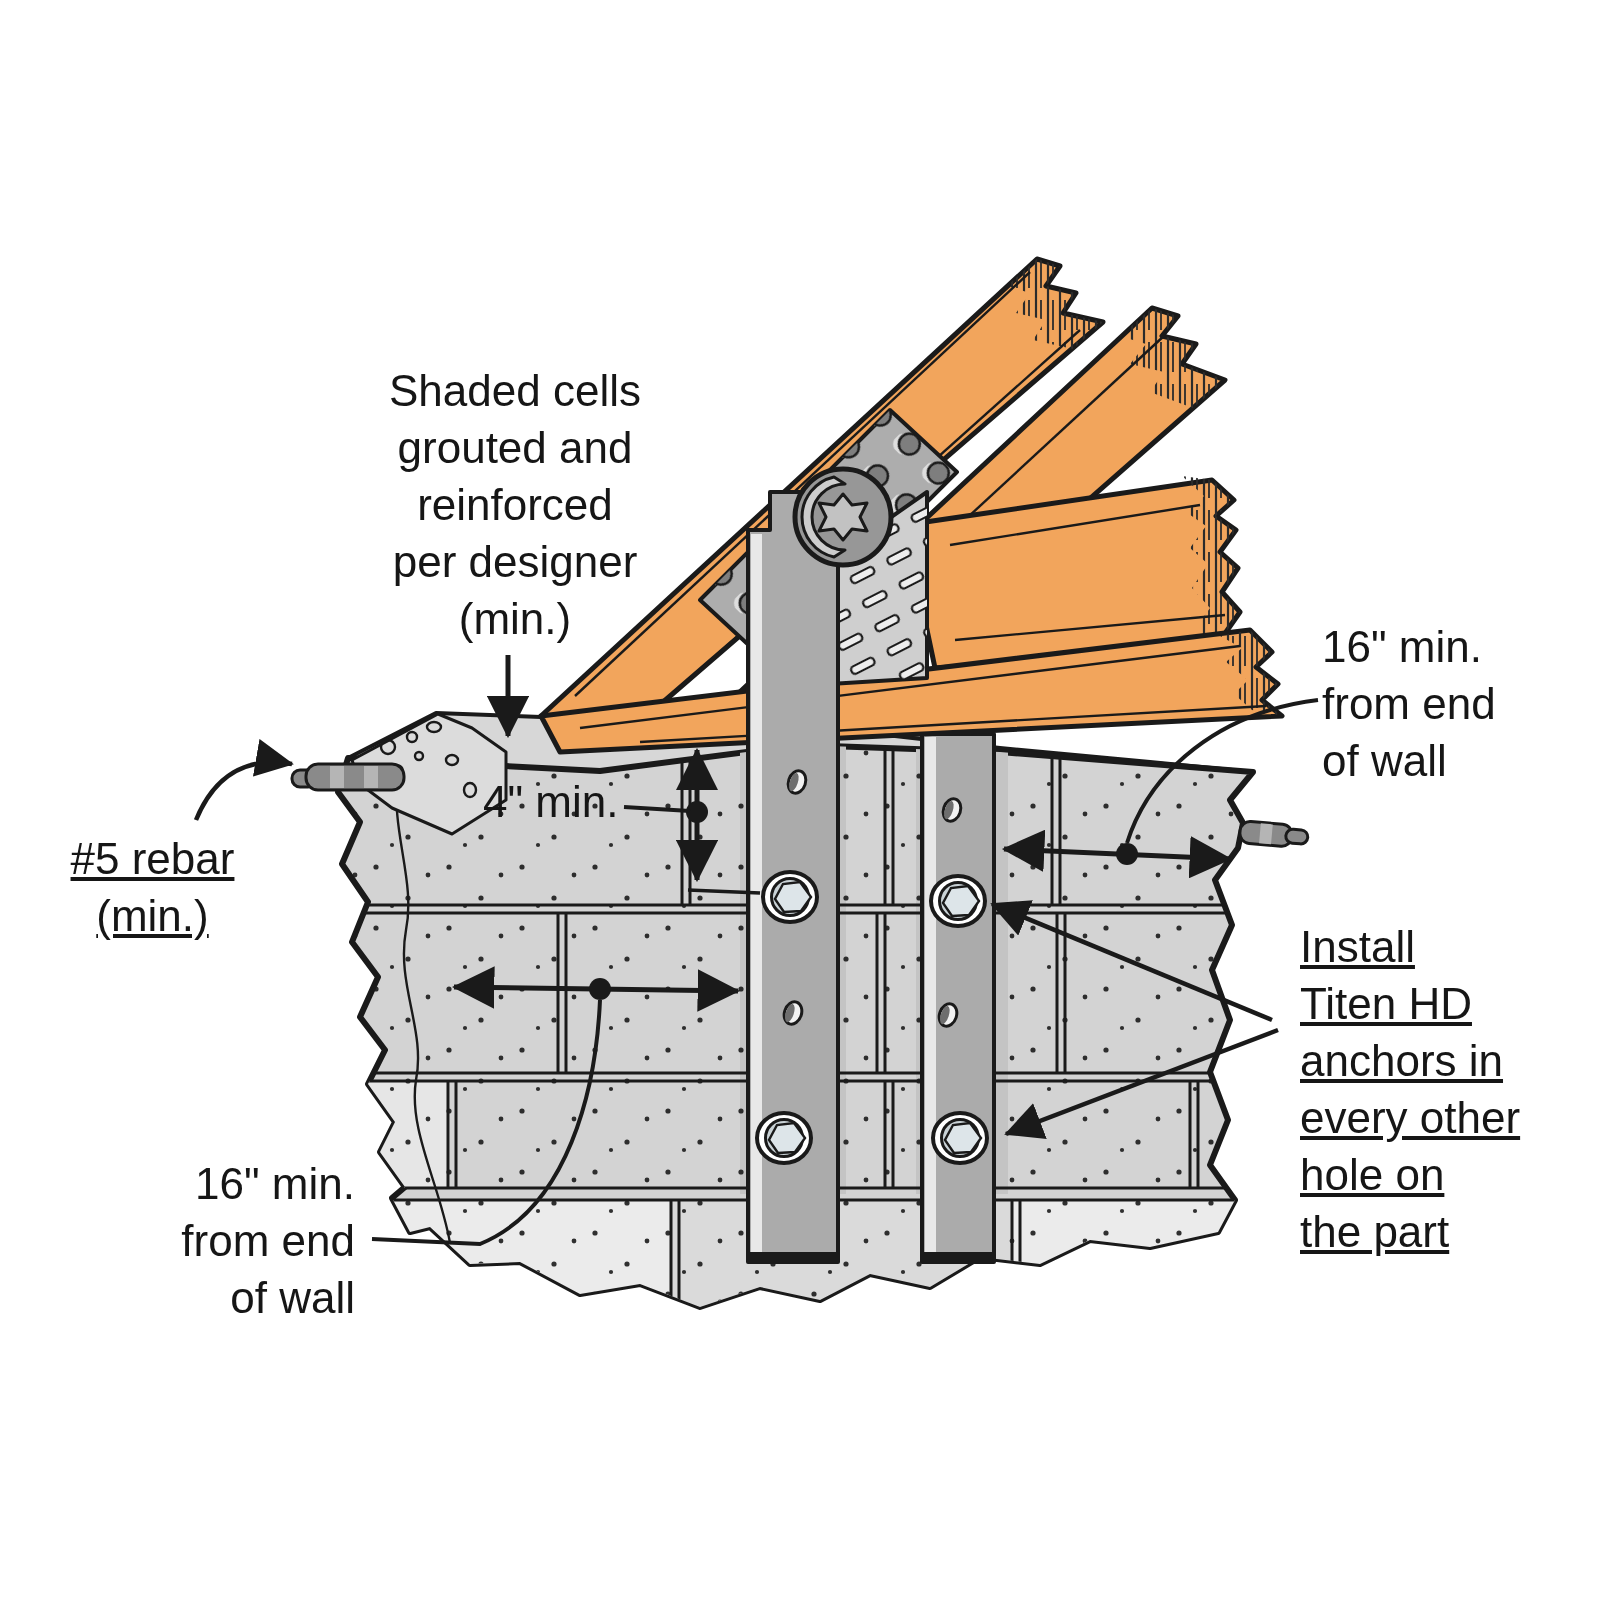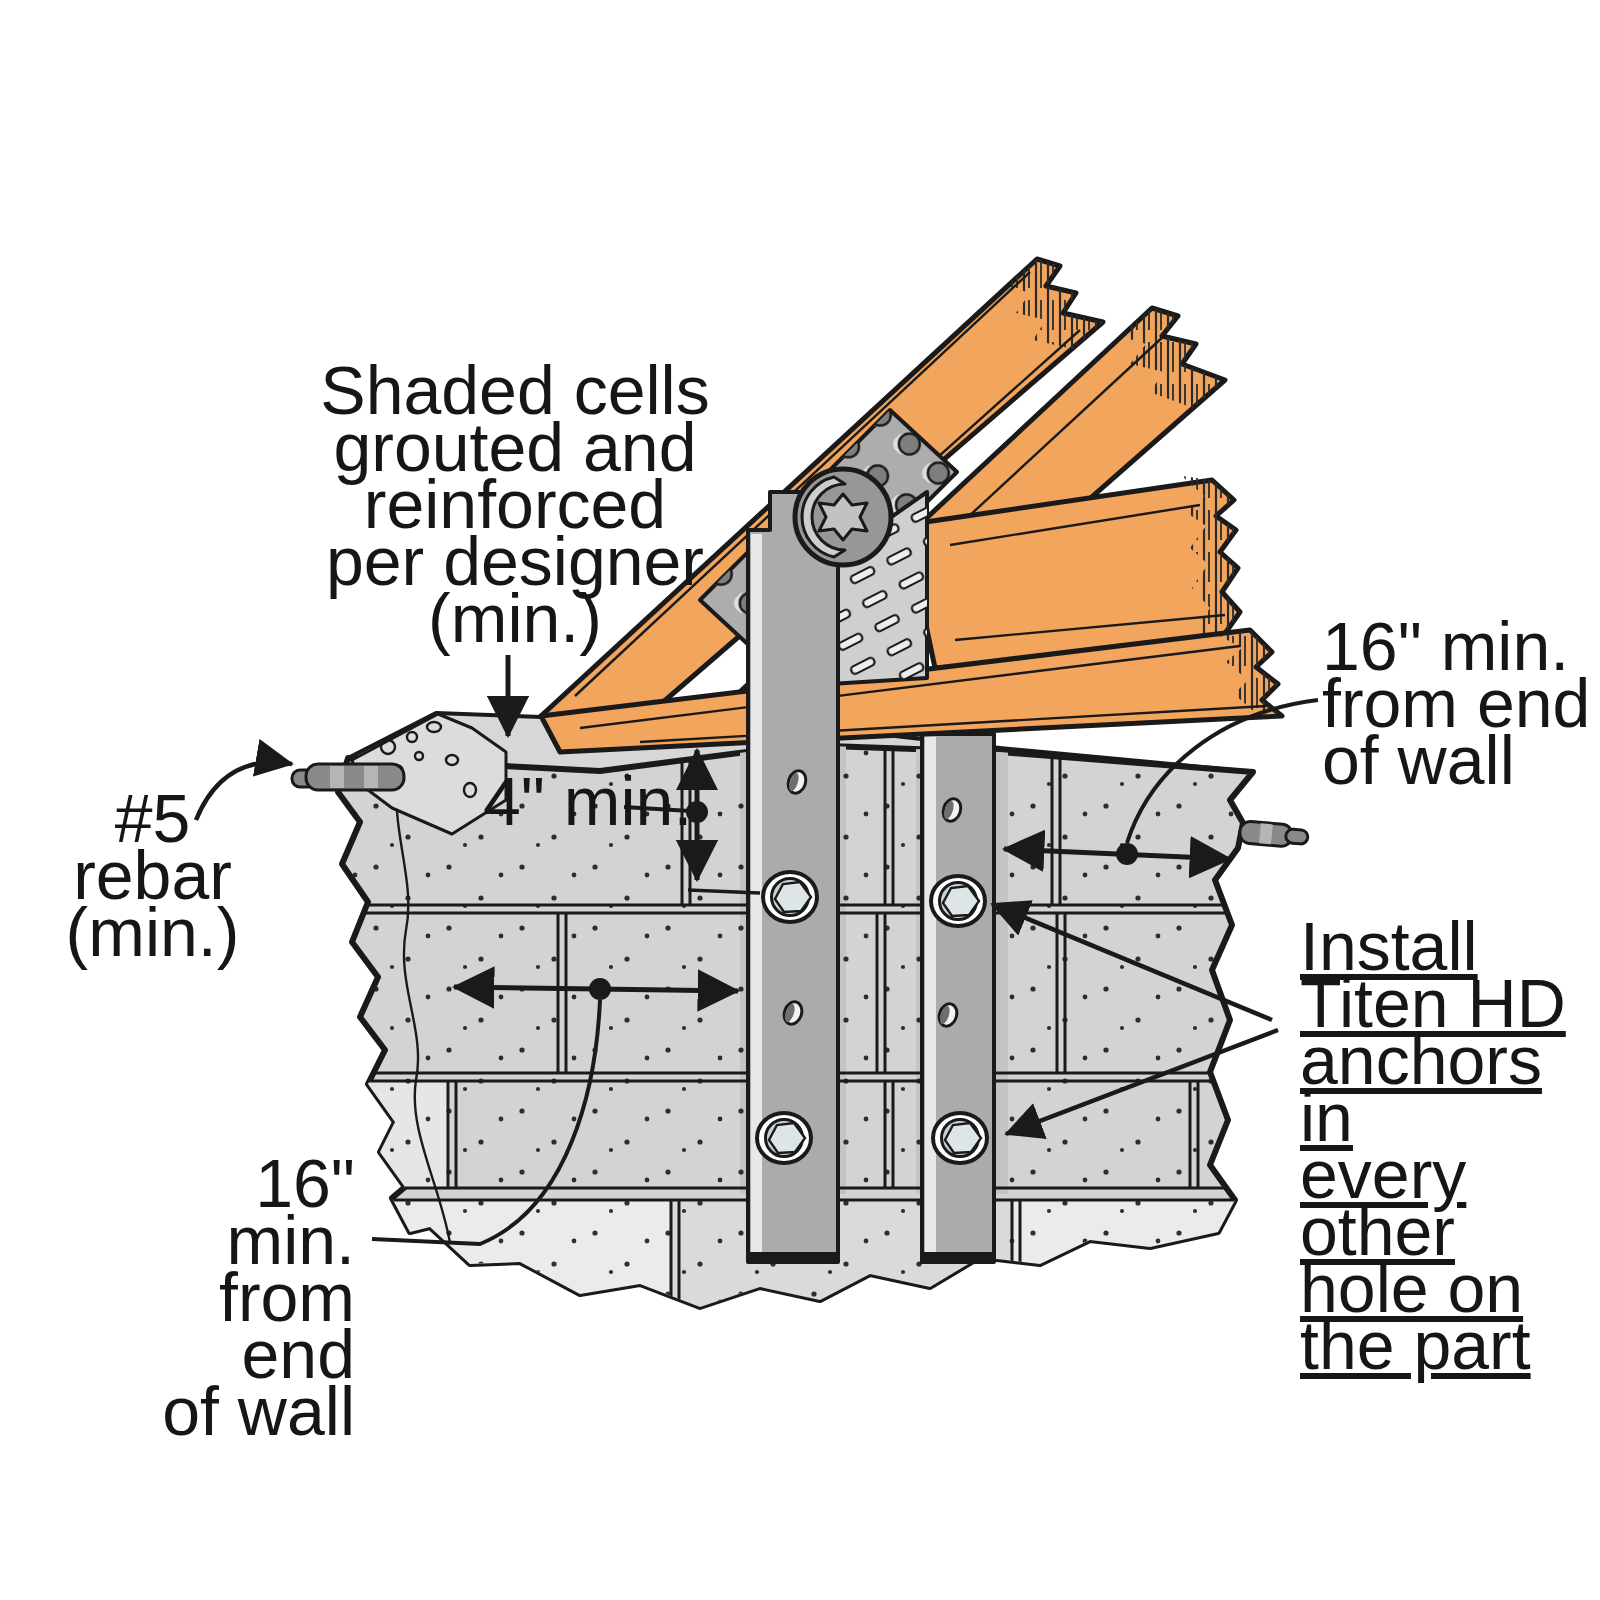--- a/index.html
+++ b/index.html
@@ -1,19 +1,19 @@
 <!DOCTYPE html>
 <html style="--c-background: #ffffff; --c-outline: #1a1a1a; --c-wood: #f2a55c; --c-wall: #d3d3d3; --c-wall-top: #d7d7d7; --c-wall-shaded-cell: #c4c4c4; --c-wall-light-cell: #ebebeb; --c-grout: #dcdcdc; --c-steel: #ababab; --c-steel-dark: #979797; --c-steel-highlight: #e8e8e8; --c-plate: #adadad; --c-nail-plate: #cfcfcf; --c-bolt-head: #dde5e9; --c-washer: #ffffff;"><head>
 <meta charset="utf-8">
 <style>
   html,body{margin:0;padding:0;background:#fff;}
   .stage{position:relative;width:1600px;height:1600px;background:var(--c-background,#fff);overflow:hidden;
          font-family:"Liberation Sans",sans-serif;}
   .stage svg{position:absolute;left:0;top:0;}
-  .lbl{position:absolute;font-size:68px;line-height:57px;color:#161616;white-space:pre-line;}
+  .lbl{position:absolute;font-size:44px;line-height:57px;color:#161616;white-space:pre-line;}
   .ctr{text-align:center;} .rgt{text-align:right;}
   
   .o2{stroke:var(--c-outline);stroke-width:2.4;fill:none;}
   .o3{stroke:var(--c-outline);stroke-width:3;}
   .o4{stroke:var(--c-outline);stroke-width:4;}
   .o5{stroke:var(--c-outline);stroke-width:5;}
   .o6{stroke:var(--c-outline);stroke-width:6;}
   .rnd{stroke-linejoin:round;stroke-linecap:round;}
 </style>
 </head>
@@ -253,21 +253,21 @@
 </svg>
 
 <div class="lbl ctr" style="left:305px;top:362px;width:420px;">Shaded cells
 grouted and
 reinforced
 per designer
 (min.)</div>
 
 <div class="lbl" style="left:483px;top:773px;">4" min.</div>
 
-<div class="lbl ctr" style="left:30px;top:790px;width:245px;">#5 rebar
+<div class="lbl ctr" style="left:30px;top:830px;width:245px;text-decoration:underline;">#5 rebar
 (min.)</div>
 
 <div class="lbl" style="left:1322px;top:618px;">16" min.
 from end
 of wall</div>
 
 <div class="lbl" style="left:1300px;top:918px;text-decoration:underline;">Install
 Titen HD
 anchors in
 every other

